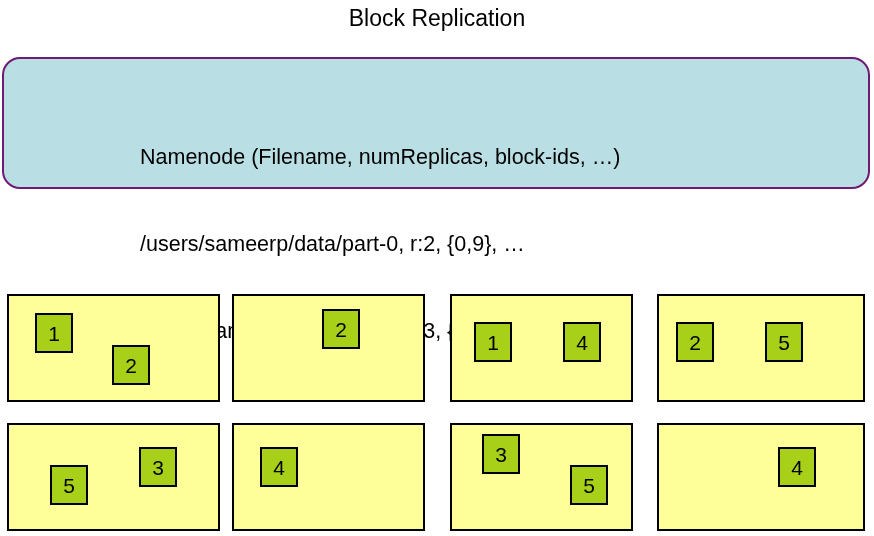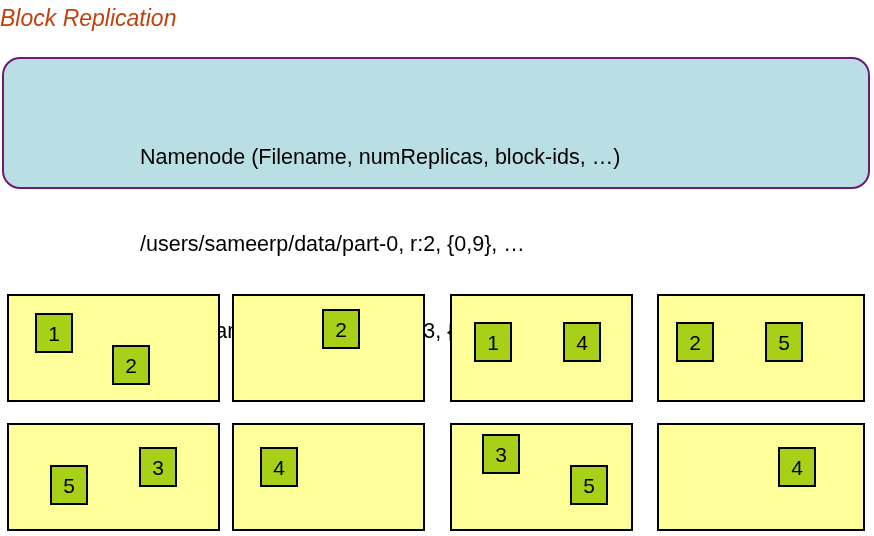--- a/index.html
+++ b/index.html
@@ -23,27 +23,26 @@
     width: 874px;
     height: 536px;
   }
 
   
   .diagram-title {
     position: absolute;
     left: 0;
     top: 3px;
     width: 874px;
-    text-align: left;
+    text-align: center;
     font-size: 23px;
     line-height: 30px;
     letter-spacing: 0px;
-    color: #c2410c;
+    color: #000000;
     white-space: nowrap;
-    font-style: italic;
   }
 
   
   .namenode-box {
     position: absolute;
     left: 2px;
     top: 57px;
     width: 868px;
     height: 132px;
     box-sizing: border-box;

